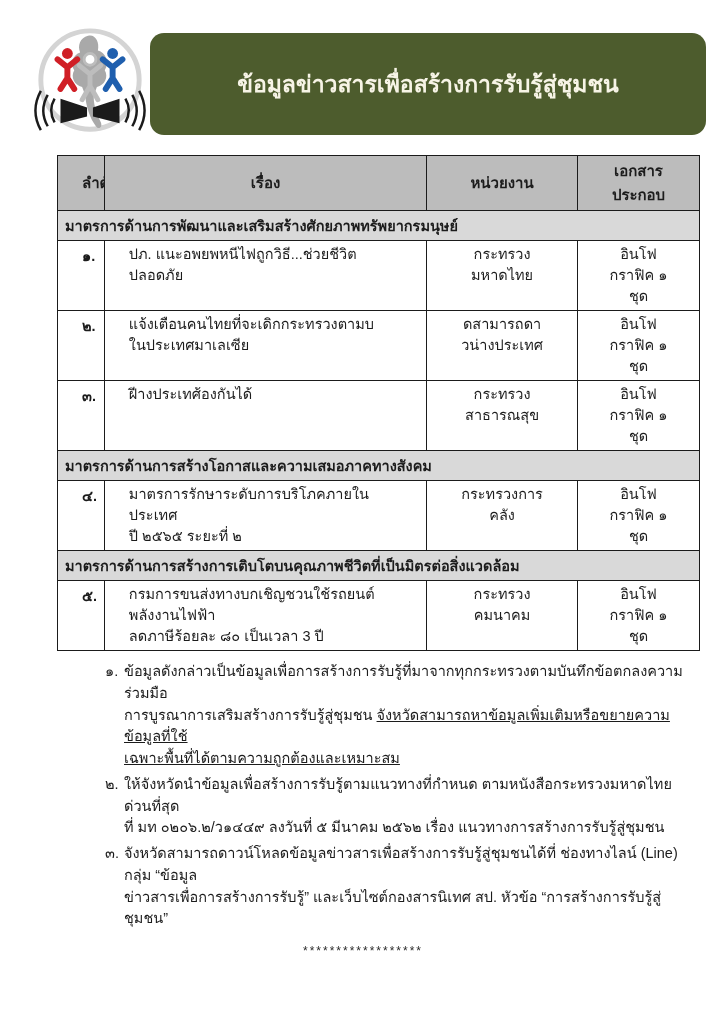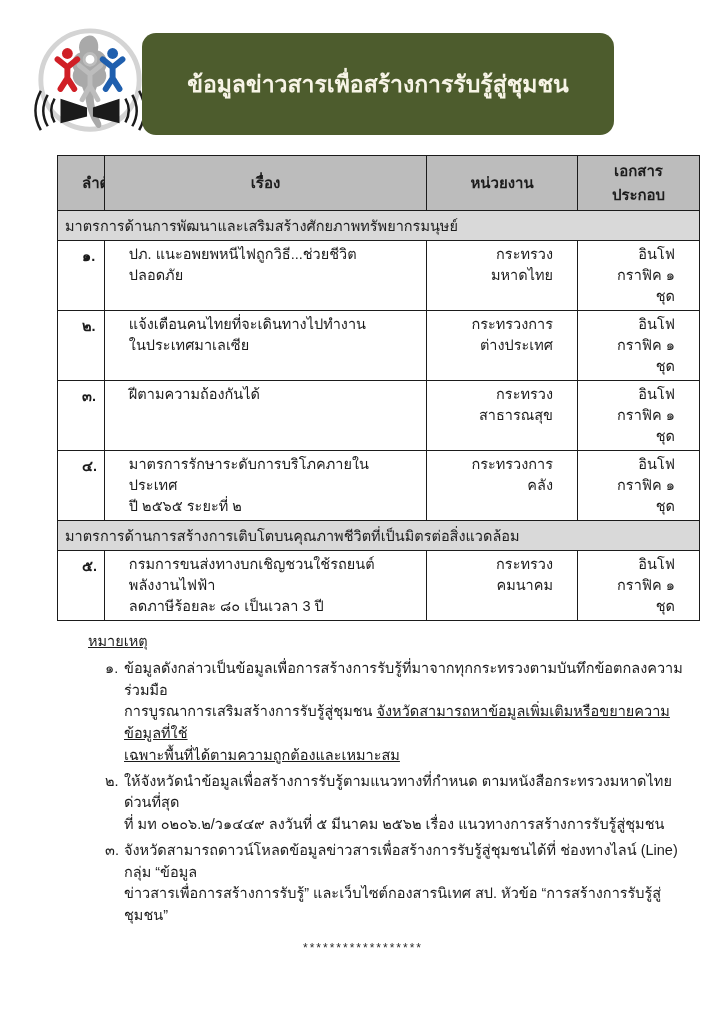--- a/index.html
+++ b/index.html
@@ -3,37 +3,37 @@
 <meta charset="utf-8">
 <style>
   html,body{margin:0;padding:0;}
   body{
     width:724px;height:1024px;background:#ffffff;position:relative;
     font-family:"Liberation Sans","DejaVu Sans",sans-serif;color:#1c1c1c;
     -webkit-font-smoothing:antialiased;
   }
   .logo{position:absolute;left:31px;top:24px;width:118px;height:118px;}
   .banner{
-    position:absolute;left:142px;top:33px;width:472px;height:102px;
+    position:absolute;left:150px;top:33px;width:556px;height:102px;
     background:#4d5c2d;border-radius:14px;
     display:flex;flex-direction:column;align-items:center;justify-content:center;
     color:#f7f4e6;font-weight:bold;text-align:center;
   }
   .banner .l1,.banner .l2{font-size:23px;line-height:1.5;}
   .content{position:absolute;left:57px;top:155px;width:643px;}
   table{border-collapse:collapse;width:100%;table-layout:fixed;font-size:14.5px;}
   th,td{border:1px solid #1b1b1b;padding:3px 24px;vertical-align:top;overflow:hidden;}
   thead th{
     background:#bcbcbc;font-weight:bold;text-align:center;vertical-align:middle;
     height:27px;font-size:15px;
   }
-  tr.sec td{background:#d9d9d9;font-weight:normal;padding:3px 7px;height:20px;}
+  tr.sec td{background:#d9d9d9;font-weight:bold;padding:3px 7px;height:20px;}
   td.no{text-align:center;font-weight:bold;}
   td.subject{white-space:pre-line;line-height:1.45;}
-  td.agency,td.attach{text-align:right;line-height:1.45;}
+  td.agency,td.attach{text-align:center;line-height:1.45;}
   tr.single{height:26px;}
   tr.tall2{height:52px;}
   .notes{margin:10px 0 0 31px;font-size:14.5px;}
   .notes-heading{text-decoration:underline;margin:0 0 5px 0;line-height:1.5;}
   .note{display:flex;margin:0 0 4px 17px;}
   .note .num{flex:none;width:19px;line-height:1.5;}
   .note .txt{white-space:pre-line;line-height:1.5;}
   .note .u{text-decoration:underline;}
   .stars{width:612px;text-align:center;margin-top:14px;font-size:12px;letter-spacing:2px;color:#2a2a2a;}
 </style>
@@ -95,30 +95,33 @@
         <td colspan="4">มาตรการด้านการพัฒนาและเสริมสร้างศักยภาพทรัพยากรมนุษย์</td>
       </tr>
       <tr class="single">
         <td class="no">๑.</td>
         <td class="subject">ปภ. แนะอพยพหนีไฟถูกวิธี...ช่วยชีวิตปลอดภัย</td>
         <td class="agency">กระทรวงมหาดไทย</td>
         <td class="attach">อินโฟกราฟิค ๑ ชุด</td>
       </tr>
       <tr class="tall2">
         <td class="no">๒.</td>
-        <td class="subject">แจ้งเตือนคนไทยที่จะเดินทางไปทำงาน
+        <td class="subject">แจ้งเตือนคนไทยที่จะเดิกกระทรวงตามบ
 ในประเทศมาเลเซีย</td>
-        <td class="agency">กระทรวงการต่างประเทศ</td>
+        <td class="agency">ดสามารถดาวน่างประเทศ</td>
         <td class="attach">อินโฟกราฟิค ๑ ชุด</td>
       </tr>
       <tr class="single">
         <td class="no">๓.</td>
-        <td class="subject">ฝีตามความถ้องกันได้</td>
+        <td class="subject">ฝีางประเทศ้องกันได้</td>
         <td class="agency">กระทรวงสาธารณสุข</td>
         <td class="attach">อินโฟกราฟิค ๑ ชุด</td>
+      </tr>
+      <tr class="sec">
+        <td colspan="4">มาตรการด้านการสร้างโอกาสและความเสมอภาคทางสังคม</td>
       </tr>
       <tr class="tall2">
         <td class="no">๔.</td>
         <td class="subject">มาตรการรักษาระดับการบริโภคภายในประเทศ
 ปี ๒๕๖๕ ระยะที่ ๒</td>
         <td class="agency">กระทรวงการคลัง</td>
         <td class="attach">อินโฟกราฟิค ๑ ชุด</td>
       </tr>
       <tr class="sec">
         <td colspan="4">มาตรการด้านการสร้างการเติบโตบนคุณภาพชีวิตที่เป็นมิตรต่อสิ่งแวดล้อม</td>
@@ -127,21 +130,20 @@
         <td class="no">๕.</td>
         <td class="subject">กรมการขนส่งทางบกเชิญชวนใช้รถยนต์พลังงานไฟฟ้า
 ลดภาษีร้อยละ ๘๐ เป็นเวลา 3 ปี</td>
         <td class="agency">กระทรวงคมนาคม</td>
         <td class="attach">อินโฟกราฟิค ๑ ชุด</td>
       </tr>
     </tbody>
   </table>
 
   <div class="notes">
-    <div class="notes-heading">หมายเหตุ</div>
 
     <div class="note">
       <span class="num">๑.</span>
       <span class="txt"><span>ข้อมูลดังกล่าวเป็นข้อมูลเพื่อการสร้างการรับรู้ที่มาจากทุกกระทรวงตามบันทึกข้อตกลงความร่วมมือ
 การบูรณาการเสริมสร้างการรับรู้สู่ชุมชน </span><span class="u">จังหวัดสามารถหาข้อมูลเพิ่มเติมหรือขยายความข้อมูลที่ใช้
 เฉพาะพื้นที่ได้ตามความถูกต้องและเหมาะสม</span></span>
     </div>
 
     <div class="note">
       <span class="num">๒.</span>

